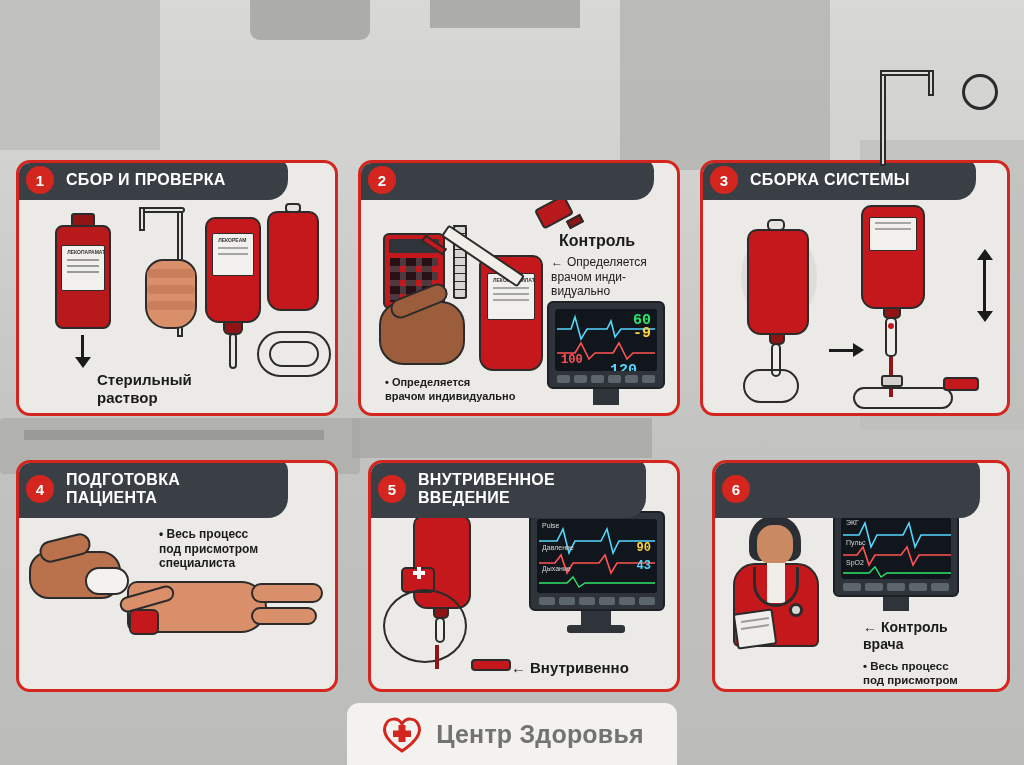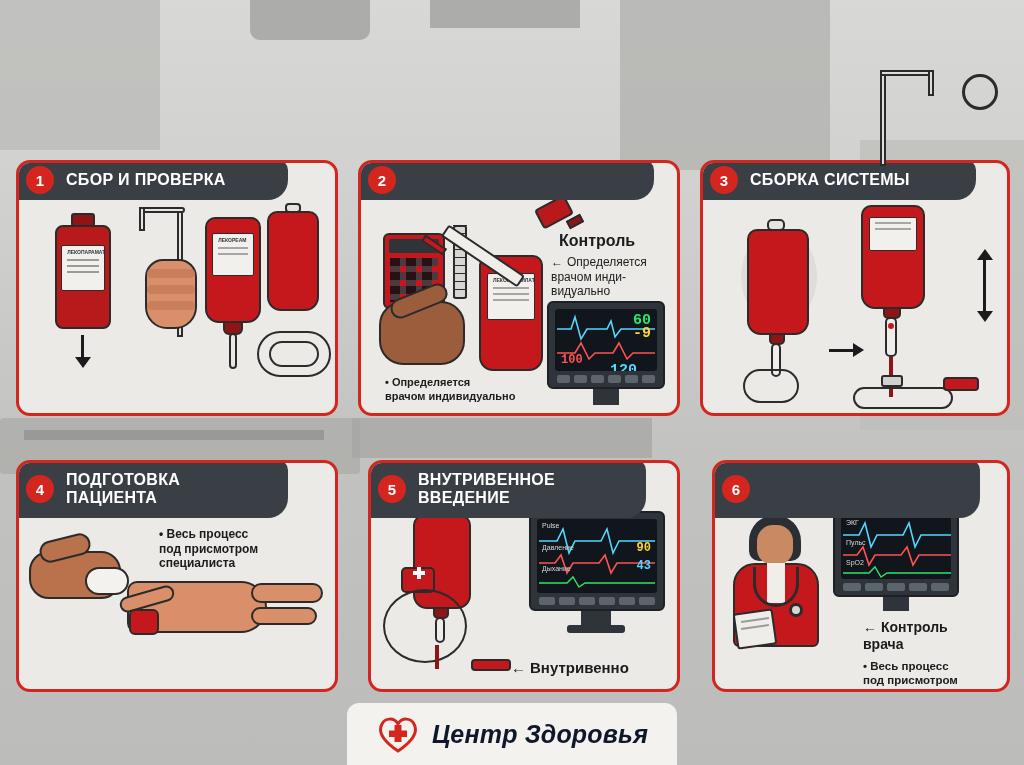--- a/index.html
+++ b/index.html
@@ -115,21 +115,21 @@
 
   
   .logo-wrap {
     position:absolute; left:50%; transform: translateX(-50%);
     bottom: 0; width: 330px; height: 62px;
     background:#f4f2ef; border-radius: 12px 12px 0 0;
     display:flex; align-items:center; justify-content:center; gap:12px;
     z-index: 9;
   }
   .logo-mark { position: relative; width: 44px; height: 40px; }
-  .logo-text { font-size: 25px; font-weight: 800; color:#0f172a; letter-spacing:.2px;font-style:italic; }
+  .logo-text { font-size: 25px; font-weight: 800; color:#737373; letter-spacing:.2px; }
 </style>
 </head>
 <body>
 
 <div id="poster">
 
   <div class="bg-shape" style="left:0;top:0;width:160px;height:150px;"></div>
   <div class="bg-dark" style="left:250px;top:0;width:120px;height:40px;border-radius:0 0 10px 10px;"></div>
   <div class="bg-dark" style="left:430px;top:0;width:150px;height:28px;"></div>
   <div class="bg-shape" style="left:620px;top:0;width:210px;height:170px;background:#b0b0ae;"></div>
@@ -172,20 +172,22 @@
       </div>
       <div class="art" style="left:204px; top:158px; width:20px; height:14px; background:#8f1416; border:2px solid #2b2b2b;border-radius:0 0 6px 6px;"></div>
       <div class="art" style="left:210px; top:170px; width:8px; height:36px; border:2px solid #2b2b2b; background:#e9e7e4; border-radius:4px;"></div>
 
       <div class="bag" style="left:248px; top:48px; width:52px; height:100px;"></div>
       <div class="art" style="left:266px; top:40px; width:16px; height:10px; border:2px solid #2b2b2b;border-radius:4px;background:#e6e4e1;"></div>
 
       <div class="tube" style="left:238px; top:168px; width:74px; height:46px;"></div>
       <div class="tube" style="left:250px; top:178px; width:50px; height:26px;"></div>
 
+      <div class="lbl" style="left:78px; top:208px; font-size:15px; white-space:pre-line;">Стерильный
+раствор</div>
     </div>
     <div class="card-head" style="width:272px;">
       <div class="step-num">1</div>
       <div class="card-title">СБОР И ПРОВЕРКА</div>
     </div>
   </div>
 
   <div class="card" style="left:358px; top:160px; width:322px; height:256px;">
     <div class="card-body">
 

